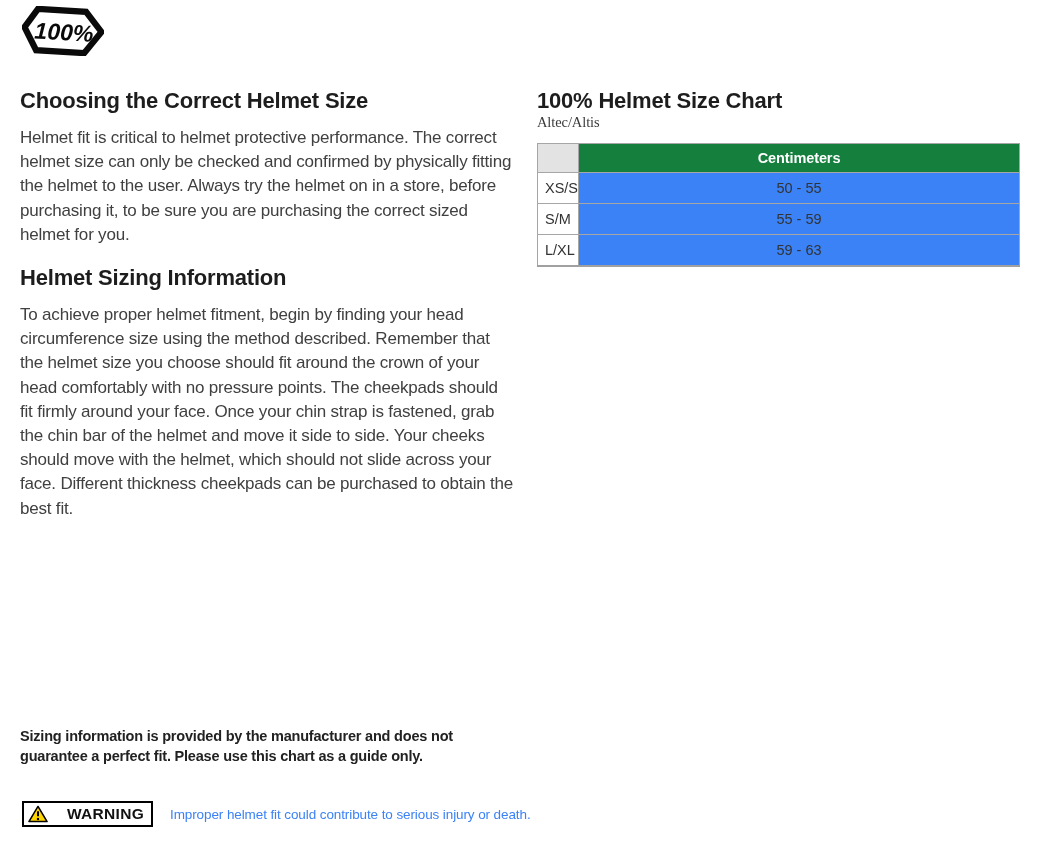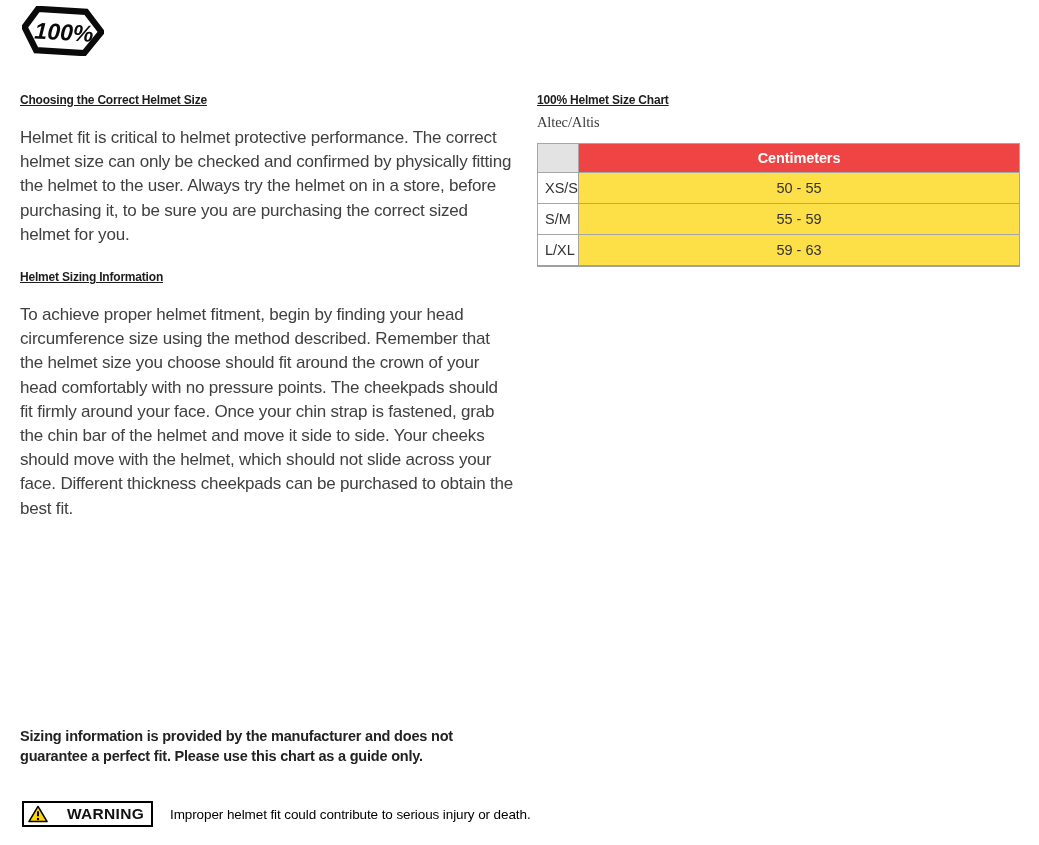--- a/index.html
+++ b/index.html
@@ -12,22 +12,22 @@
   }
   .page { position: relative; width: 1039px; height: 845px; background: #fff; overflow: hidden; }
 
   
   .logo { position: absolute; left: 22px; top: 6px; width: 82px; height: 50px; }
   .logo svg { display: block; width: 100%; height: 100%; }
 
   
   .left-col { position: absolute; left: 20px; top: 90px; width: 494px; }
   .left-col h2, .right-col h2 {
-    font-size: 12px; line-height: 21px; font-weight: 700;
-    color: #1d1d1d; letter-spacing: -0.2px; margin: 0 0 15px 0; text-decoration: underline;
+    font-size: 22px; line-height: 21px; font-weight: 700;
+    color: #1d1d1d; letter-spacing: -0.2px; margin: 0 0 15px 0;
   }
   .left-col p.body {
     font-size: 17px; line-height: 24.2px; color: #404040;
     letter-spacing: -0.2px; margin: 0 0 20px 0;
   }
 
   
   .disclaimer {
     position: absolute; left: 20px; top: 727px; width: 500px;
     font-size: 14.5px; line-height: 19.5px; font-weight: 700;
@@ -38,40 +38,40 @@
   .warning-row { position: absolute; left: 22px; top: 801px; display: flex; align-items: center; gap: 17px; }
   .warning-box {
     display: flex; align-items: center; gap: 19px;
     border: 2px solid #000; background: #fff;
     padding: 2px 7px 2px 4px; height: 26px;
   }
   .warning-box .w-label {
     font-weight: 700; font-size: 15.5px; color: #111;
     letter-spacing: 0.3px; line-height: 1;
   }
-  .warning-text { font-size: 13.5px; color: #000000; letter-spacing: -0.1px; }
+  .warning-text { font-size: 13.5px; color: #3b82f6; letter-spacing: -0.1px; }
 
   
   .right-col { position: absolute; left: 537px; top: 90px; width: 483px; }
   .right-col h2 { margin: 0 0 3px 0; }
   .subtitle { font-size: 14.5px; color: #3a3a3a; margin: 0 0 12px 0; letter-spacing: -0.1px; font-family: Liberation Serif, serif; }
 
   table.size-chart {
     width: 483px; border-collapse: collapse;
     font-size: 14.5px; color: #333;
     border: 1px solid #a6a6a6; border-bottom: 2px solid #a0a0a0;
   }
   table.size-chart th, table.size-chart td { border: 1px solid #a6a6a6; }
   th.corner-cell { background: #e3e3e3; width: 38px; height: 29px; }
   th.cm-header {
-    background: #ef4444; color: #ffffff; font-weight: 700;
+    background: #15803d; color: #ffffff; font-weight: 700;
     font-size: 14.5px; height: 29px; text-align: center; letter-spacing: -0.1px;
   }
   td.size-cell { background: #ffffff; text-align: left; padding-left: 7px; height: 31px; }
-  td.value-cell { background: #fde047; text-align: center; height: 31px; }
+  td.value-cell { background: #3b82f6; text-align: center; height: 31px; }
 </style>
 </head>
 <body>
 
 <div class="page">
 
   <div class="logo">
     <svg viewBox="0 0 84 52">
       <path d="M16,3 L66,6 L82,27 L64,49 L14,46 L2,22 Z" fill="#ffffff" stroke="#0a0a0a" stroke-width="6.5" stroke-linejoin="miter"></path>
       <text x="43" y="35.5" text-anchor="middle" font-family="Liberation Sans, sans-serif" font-size="24" font-weight="bold" font-style="italic" fill="#0a0a0a" transform="rotate(3 42 27)">100%</text>

